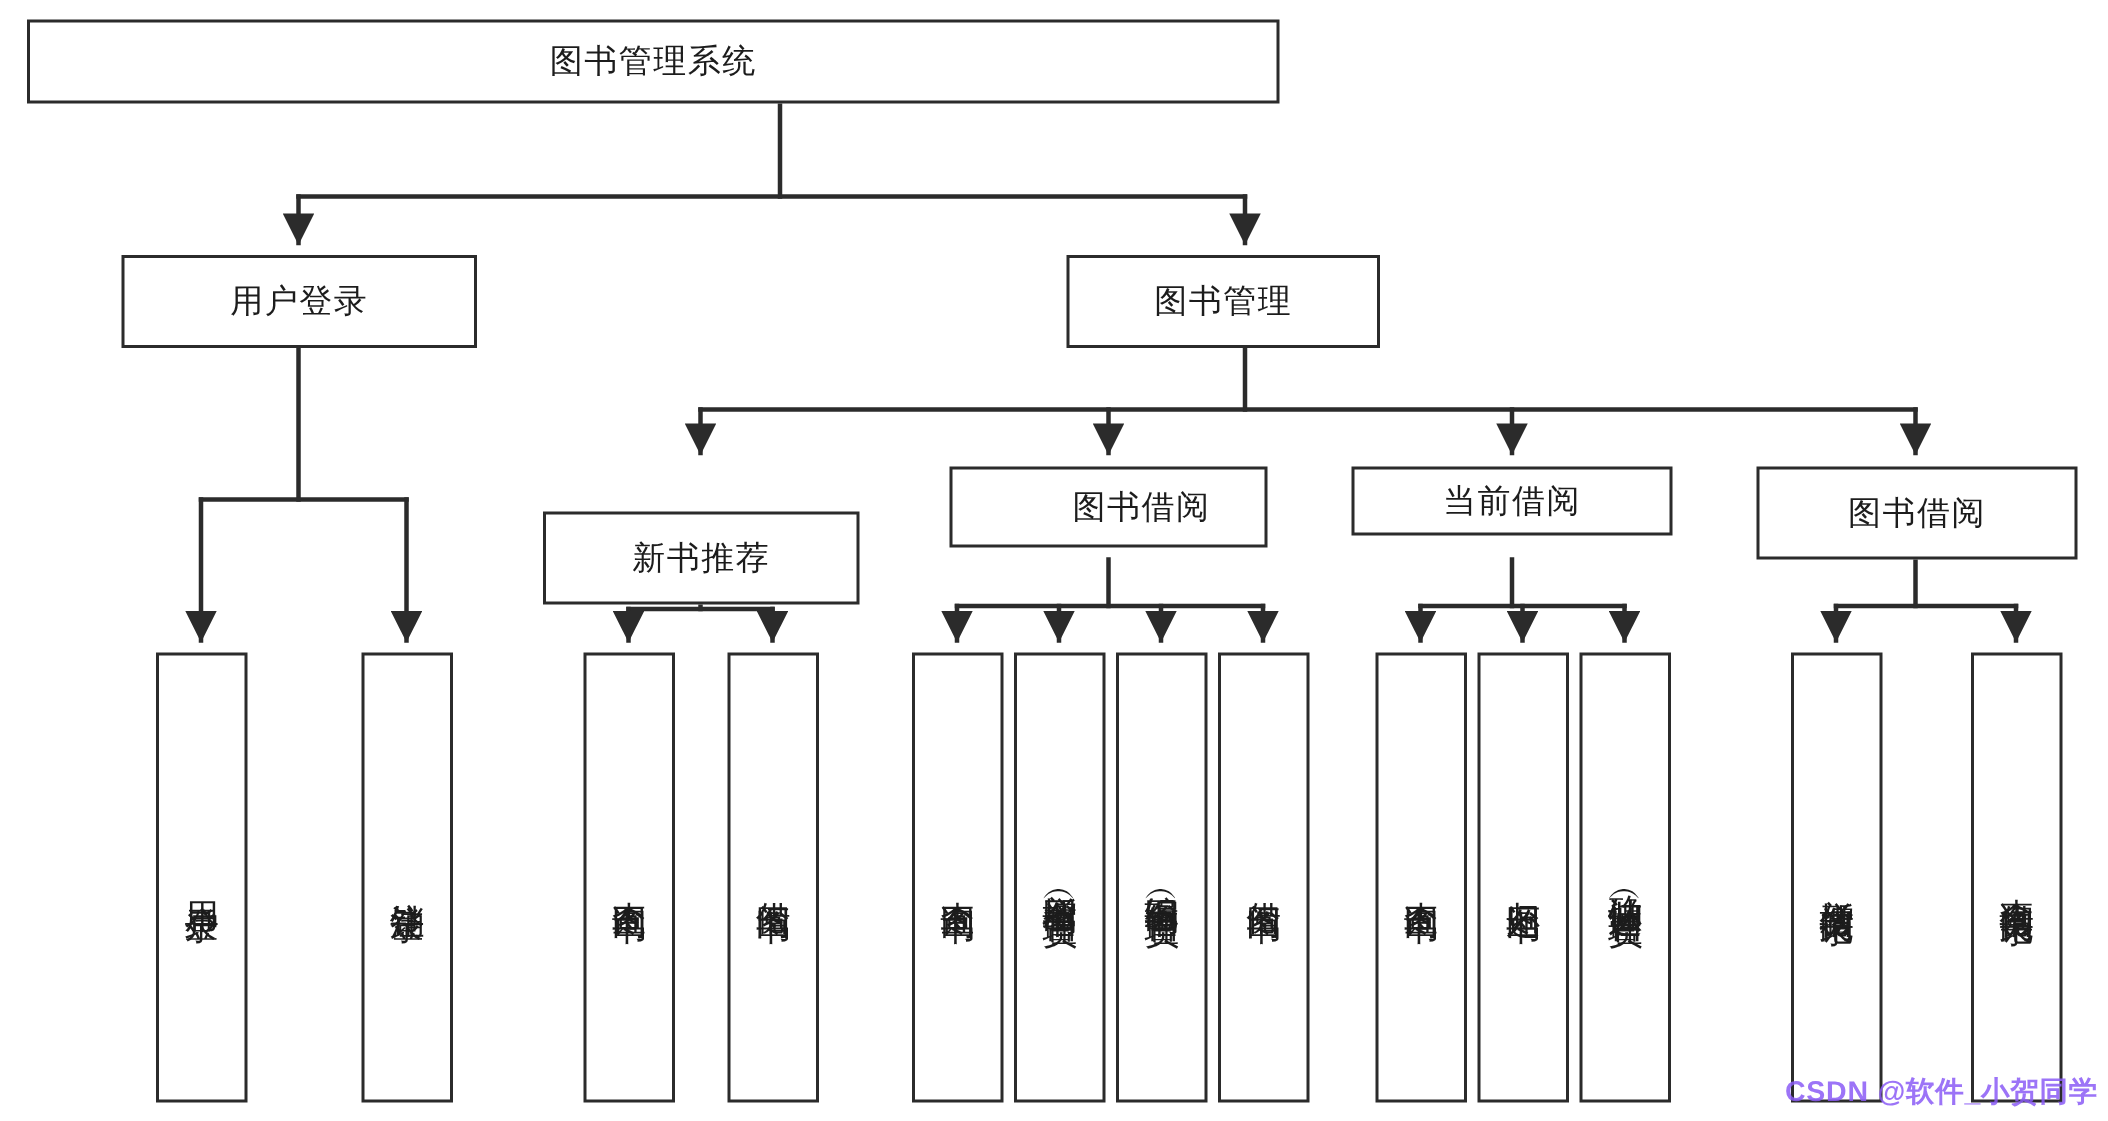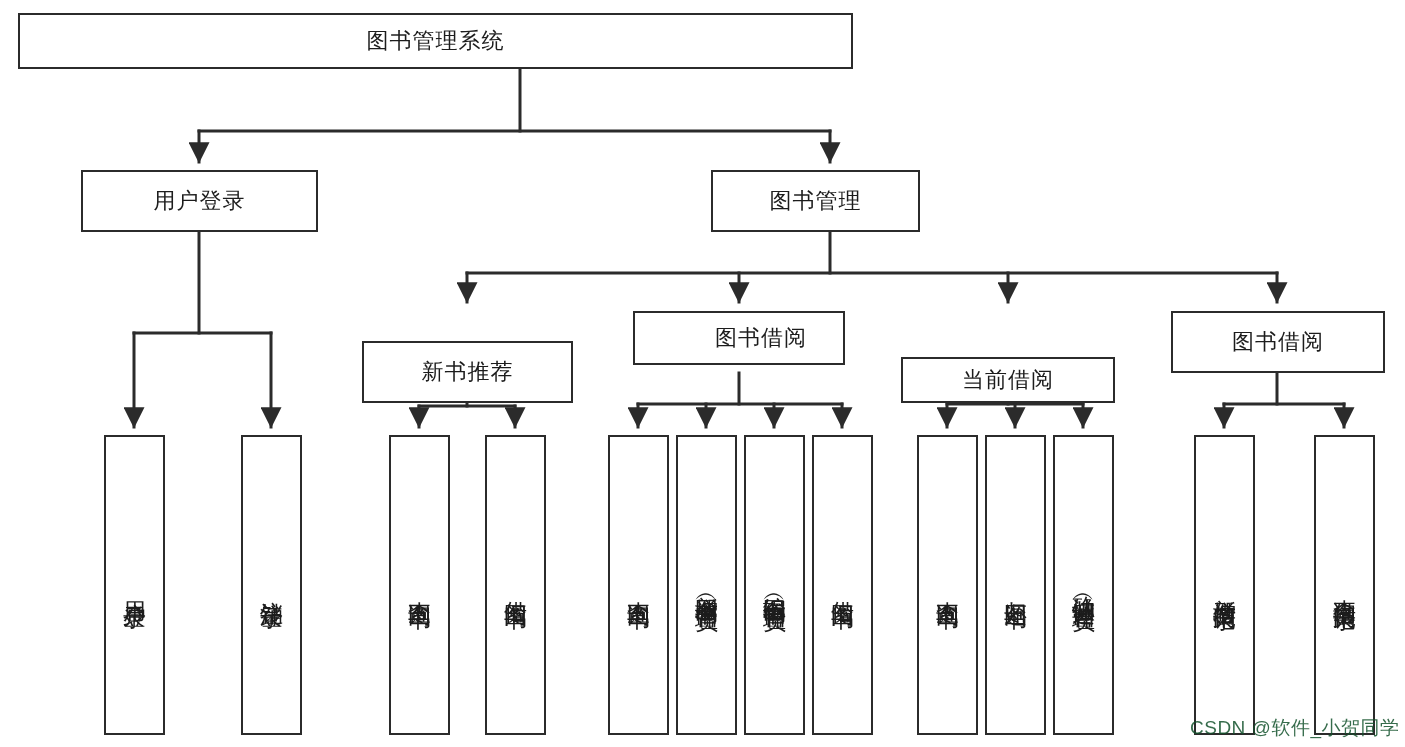--- a/index.html
+++ b/index.html
@@ -55,25 +55,26 @@
     writing-mode: vertical-rl;
     text-orientation: upright;
     font-size: 23px;
     line-height: 1.18;
     letter-spacing: 2px;
     white-space: nowrap;
   }
   .watermark {
     position: absolute;
     font-size: 19px;
-    color: #14532d;
+    color: #8b5cf6;
     white-space: nowrap;
     letter-spacing: 0.5px;
     opacity: 0.85;
     pointer-events: none;
+    font-weight: bold;
   }
 </style>
 </head>
 <body>
 
 <div id="diagram-root">
 
   <svg class="diagram-canvas" viewBox="0 0 1405 747">
     <defs>
       <marker id="arrowhead" viewBox="0 0 10 10" refX="9.4" refY="5" markerWidth="7" markerHeight="7" orient="auto-start-reverse">
@@ -138,21 +139,21 @@
   <div class="node-box horizontal" style="left:711px; top:170px; width:209px; height:62px;">
     <span class="node-label">图书管理</span>
   </div>
 
   <div class="node-box horizontal" style="left:362px; top:311px; width:211px; height:62px;margin-top:30px;">
     <span class="node-label">新书推荐</span>
   </div>
   <div class="node-box horizontal" style="left:633px; top:311px; width:212px; height:54px;padding-left:44px;">
     <span class="node-label">图书借阅</span>
   </div>
-  <div class="node-box horizontal" style="left:901px; top:311px; width:214px; height:46px;margin-top:46px;">
+  <div class="node-box horizontal" style="left:901px; top:311px; width:214px; height:46px;">
     <span class="node-label">当前借阅</span>
   </div>
   <div class="node-box horizontal" style="left:1171px; top:311px; width:214px; height:62px;">
     <span class="node-label">图书借阅</span>
   </div>
 
   <div class="node-box vertical" style="left:104px; top:435px; width:61px; height:300px;">
     <span class="node-label">用户登录</span>
   </div>
   <div class="node-box vertical" style="left:241px; top:435px; width:61px; height:300px;">

